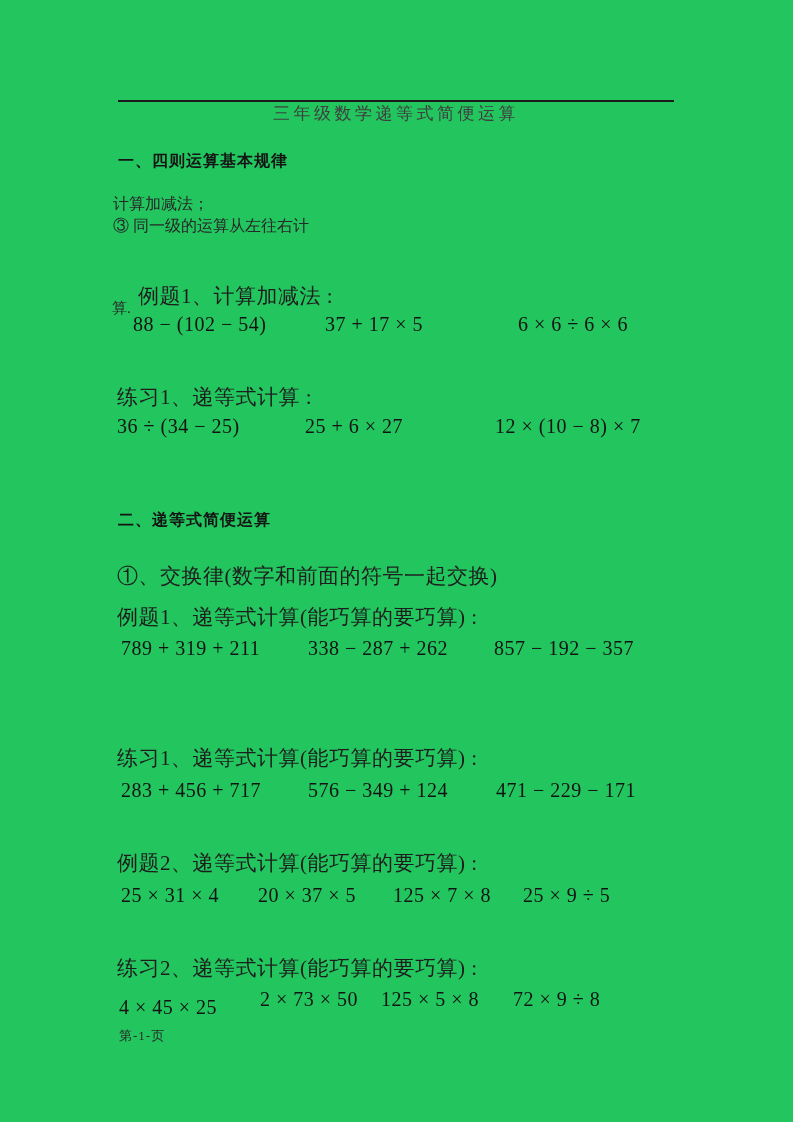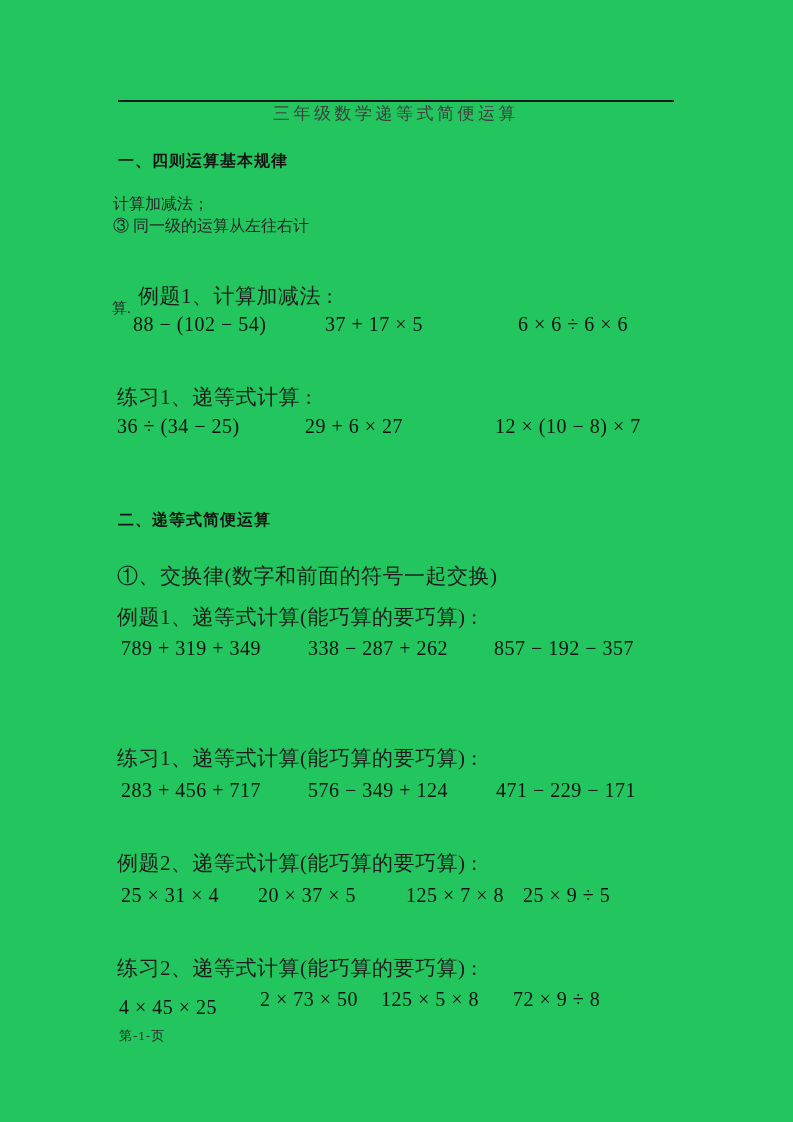--- a/index.html
+++ b/index.html
@@ -83,41 +83,41 @@
   </div>
   <div class="wrap-char">算.</div>
 
   <div class="abs lg-title" style="left:138px; top:282px;">例题1、计算加减法 :</div>
   <span class="expr" style="left:133px; top:313px;">88 − (102 − 54)</span>
   <span class="expr" style="left:325px; top:313px;">37 + 17 × 5</span>
   <span class="expr" style="left:518px; top:313px;">6 × 6 ÷ 6 × 6</span>
 
   <div class="abs lg-title" style="left:117px; top:383px;">练习1、递等式计算 :</div>
   <span class="expr" style="left:117px; top:415px;">36 ÷ (34 − 25)</span>
-  <span class="expr" style="left:305px; top:415px;">29 + 6 × 27</span>
+  <span class="expr" style="left:305px; top:415px;">25 + 6 × 27</span>
   <span class="expr" style="left:495px; top:415px;">12 × (10 − 8) × 7</span>
 
   <div class="abs heading" style="left:118px; top:510px;">二、递等式简便运算</div>
 
   <div class="abs lg-title" style="left:117px; top:562px;">①、交换律(数字和前面的符号一起交换)</div>
 
   <div class="abs lg-title" style="left:117px; top:603px;">例题1、递等式计算(能巧算的要巧算) :</div>
-  <span class="expr" style="left:121px; top:637px;">789 + 319 + 349</span>
+  <span class="expr" style="left:121px; top:637px;">789 + 319 + 211</span>
   <span class="expr" style="left:308px; top:637px;">338 − 287 + 262</span>
   <span class="expr" style="left:494px; top:637px;">857 − 192 − 357</span>
 
   <div class="abs lg-title" style="left:117px; top:744px;">练习1、递等式计算(能巧算的要巧算) :</div>
   <span class="expr" style="left:121px; top:779px;">283 + 456 + 717</span>
   <span class="expr" style="left:308px; top:779px;">576 − 349 + 124</span>
   <span class="expr" style="left:496px; top:779px;">471 − 229 − 171</span>
 
   <div class="abs lg-title" style="left:117px; top:849px;">例题2、递等式计算(能巧算的要巧算) :</div>
   <span class="expr" style="left:121px; top:884px;">25 × 31 × 4</span>
   <span class="expr" style="left:258px; top:884px;">20 × 37 × 5</span>
-  <span class="expr" style="left:406px; top:884px;font-family:Liberation Serif, serif;">125 × 7 × 8</span>
+  <span class="expr" style="left:393px; top:884px;font-family:Liberation Serif, serif;">125 × 7 × 8</span>
   <span class="expr" style="left:523px; top:884px;">25 × 9 ÷ 5</span>
 
   <div class="abs lg-title" style="left:117px; top:954px;">练习2、递等式计算(能巧算的要巧算) :</div>
   <span class="expr" style="left:119px; top:988px;margin-top:8px;">4 × 45 × 25</span>
   <span class="expr" style="left:260px; top:988px;text-align:right;">2 × 73 × 50</span>
   <span class="expr" style="left:381px; top:988px;">125 × 5 × 8</span>
   <span class="expr" style="left:513px; top:988px;">72 × 9 ÷ 8</span>
 
   <div class="footer">第-1-页</div>
 

